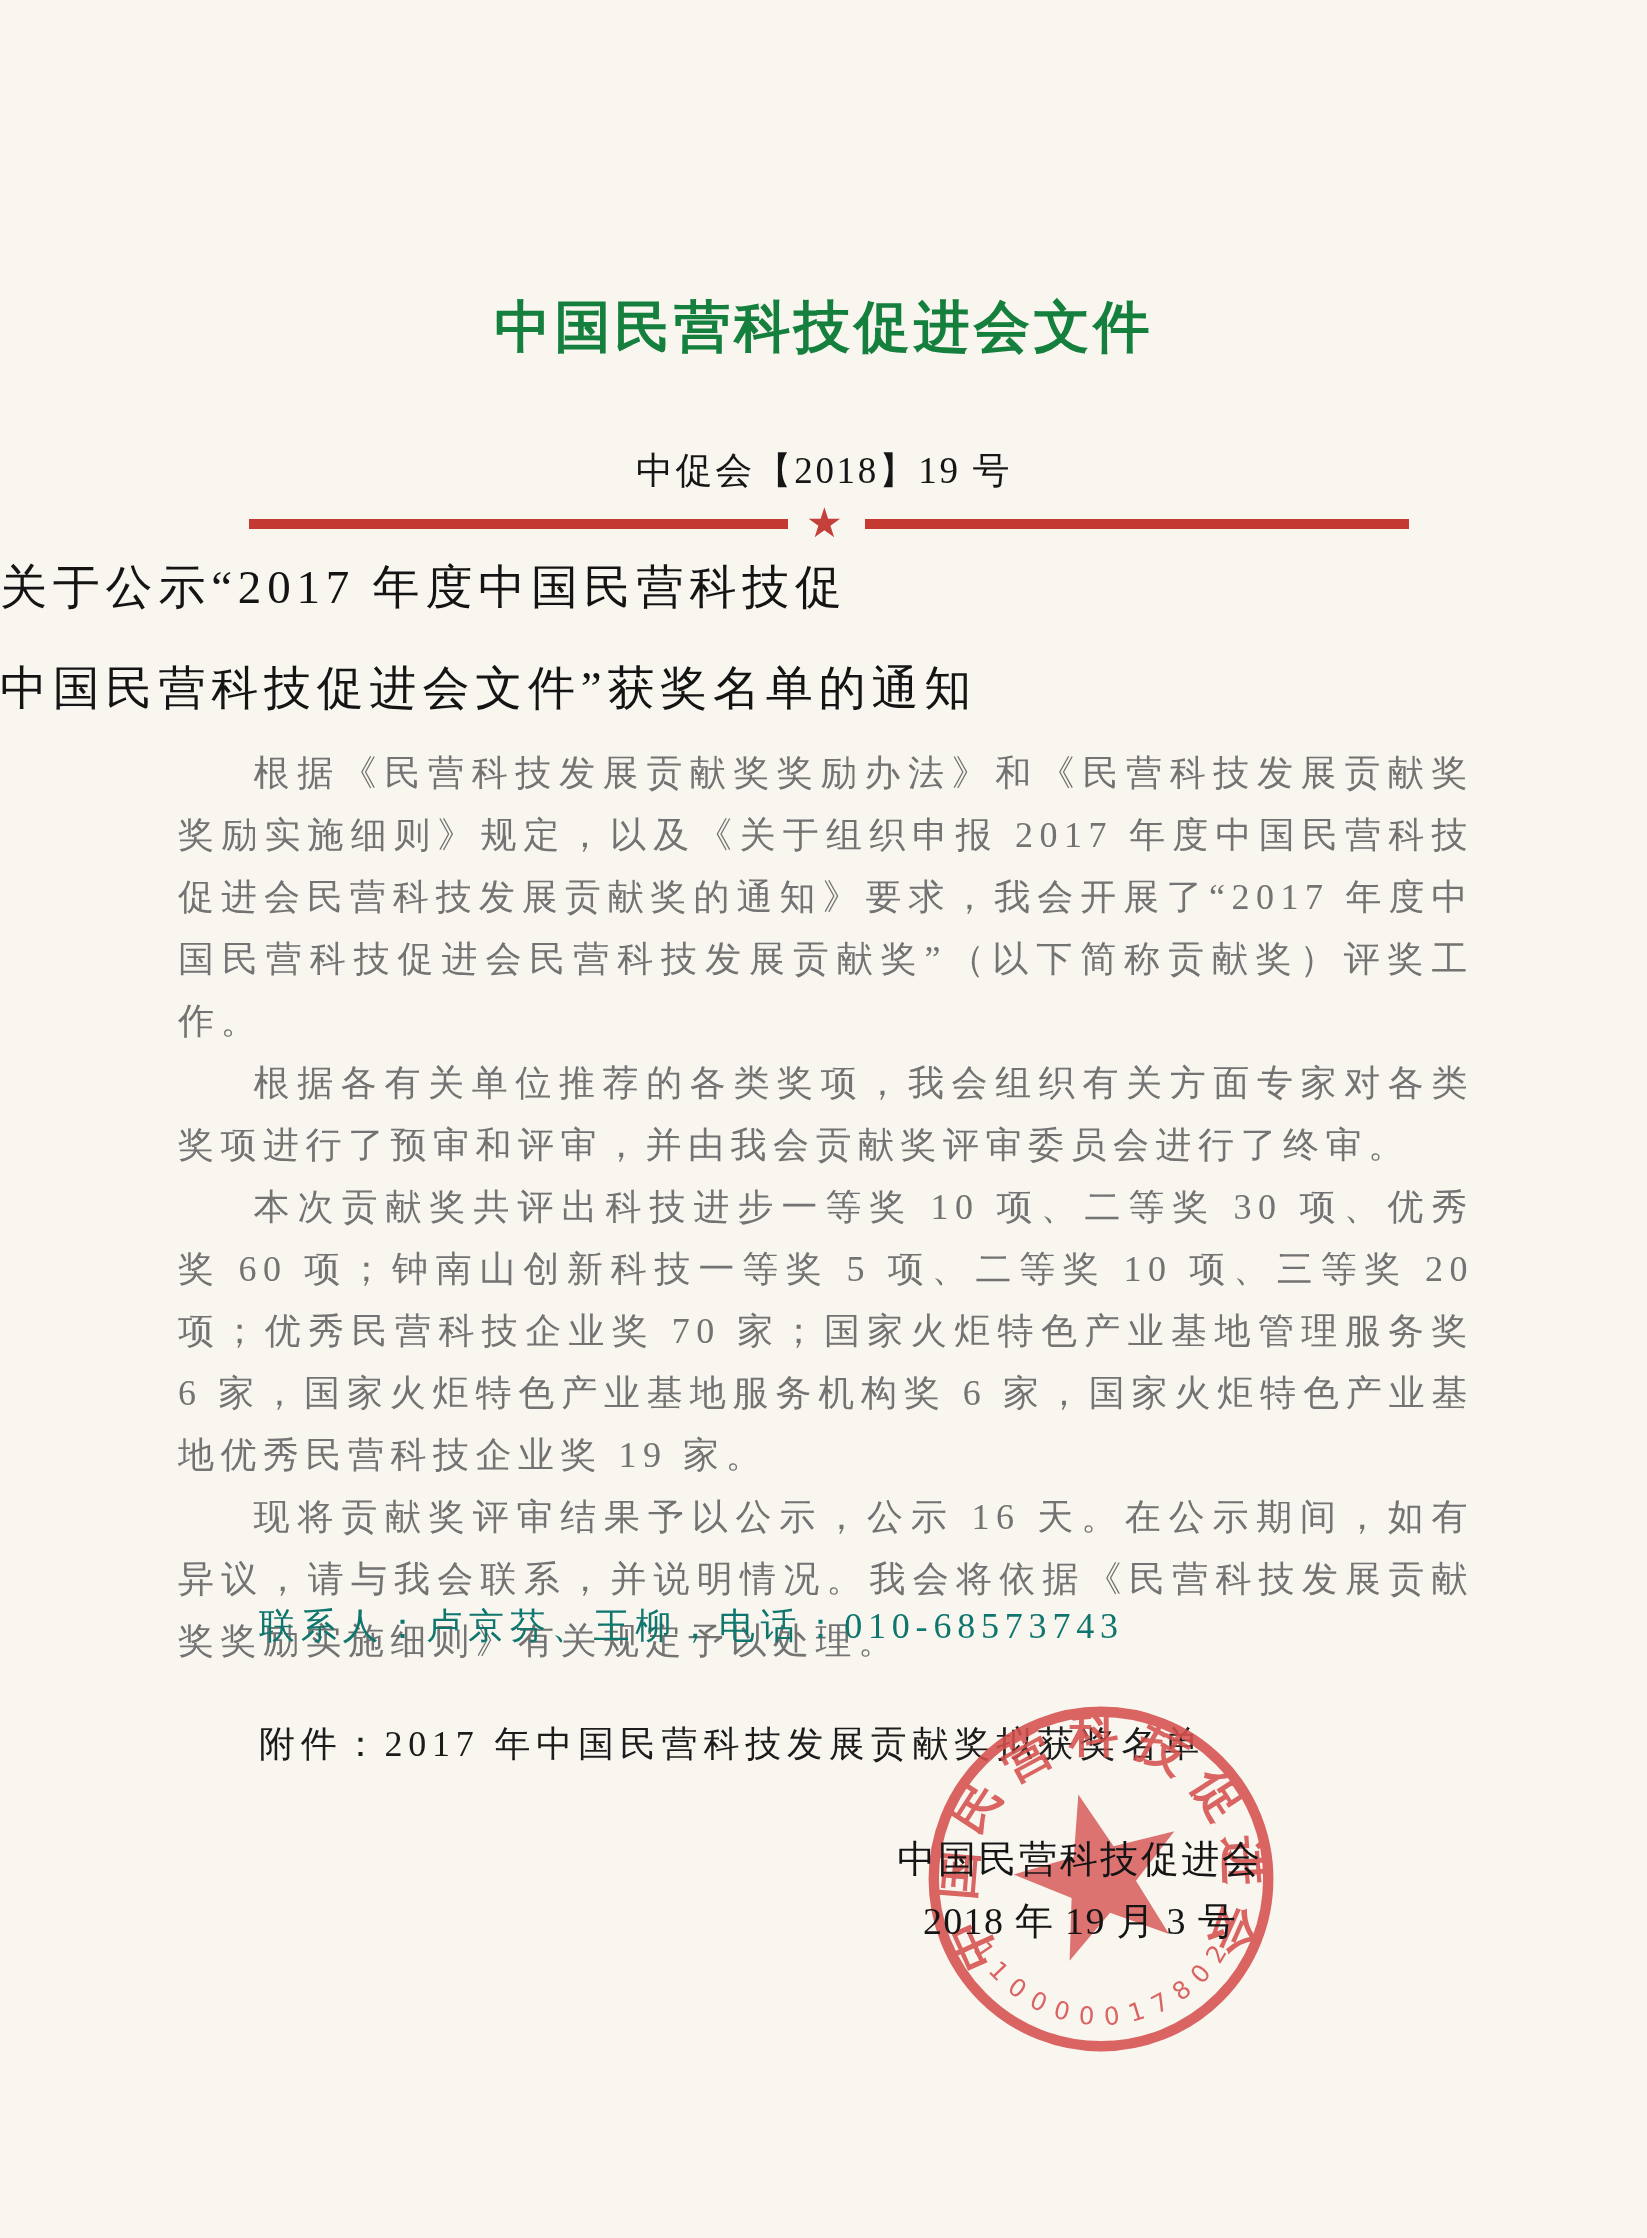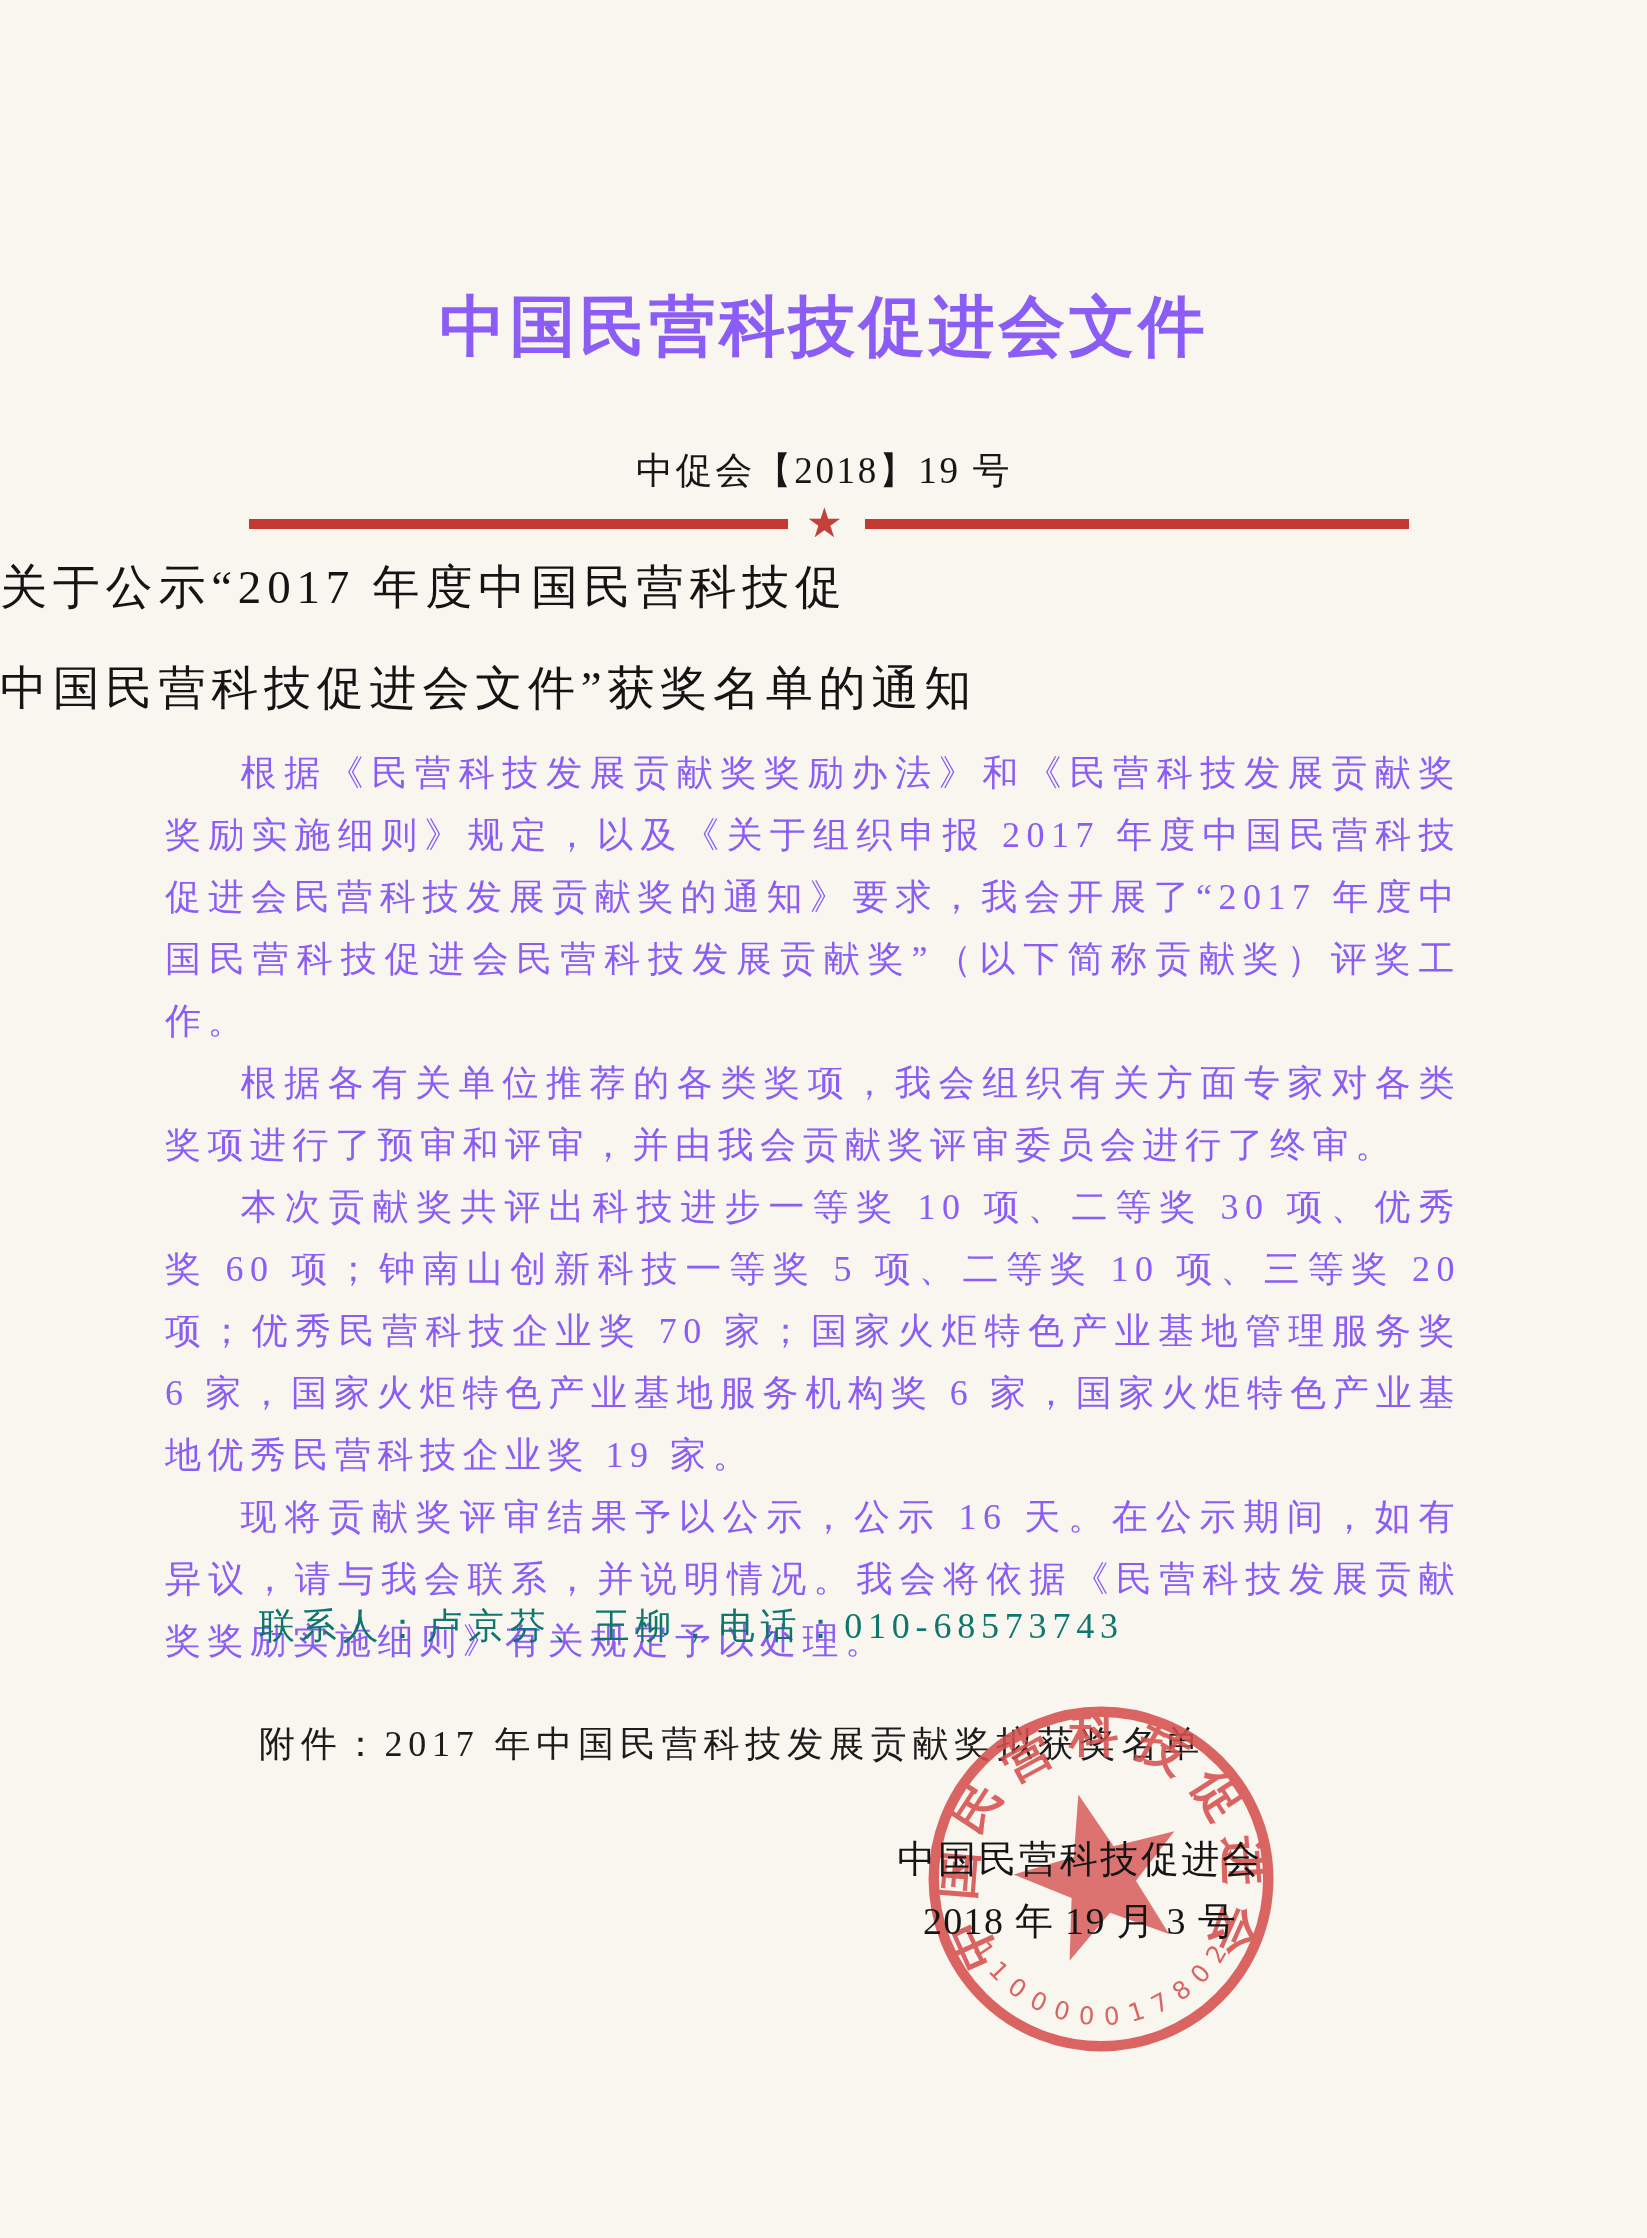--- a/index.html
+++ b/index.html
@@ -8,23 +8,23 @@
     width:1648px;height:2239px;
     margin:0 auto;
     background:#f9f6f0;
     font-family:"Liberation Serif","DejaVu Serif",serif;
     color:#1e1e1e;
     overflow:hidden;
   }
   .org-title{
     position:absolute;top:275px;left:0;width:100%;
     text-align:center;
-    font-size:66px;line-height:104px;font-weight:700;
+    font-size:56px;line-height:104px;font-weight:700;
     letter-spacing:3.9px;
-    color:#8b5cf6;
+    color:#15803d;
     white-space:nowrap;
   }
   .doc-number{
     position:absolute;top:448px;left:0;width:100%;
     text-align:center;
     font-size:37px;line-height:45px;
     letter-spacing:2.6px;
     color:#161616;
     white-space:nowrap;
   }
@@ -43,25 +43,25 @@
     position:absolute;left:0;width:100%;
     text-align:left;
     font-size:47px;line-height:52px;
     letter-spacing:5.8px;
     color:#141414;
     white-space:nowrap;
   }
   .headline-1{top:561px;}
   .headline-2{top:662px;}
   .body-text{
-    position:absolute;left:165px;top:742px;width:1296px;
+    position:absolute;left:178px;top:742px;width:1296px;
     font-size:36px;line-height:62px;
     letter-spacing:6.5px;
     text-align:justify;
-    color:#8b5cf6;
+    color:#737373;
   }
   .body-text p{margin:0;text-indent:2.1em;}
   .contact-line{
     position:absolute;left:259px;top:1595px;
     font-size:36px;line-height:62px;letter-spacing:5.8px;
     color:#0f766e;white-space:nowrap;
   }
   .attachment-line{
     position:absolute;left:259px;top:1713px;
     font-size:36px;line-height:62px;letter-spacing:5.8px;

